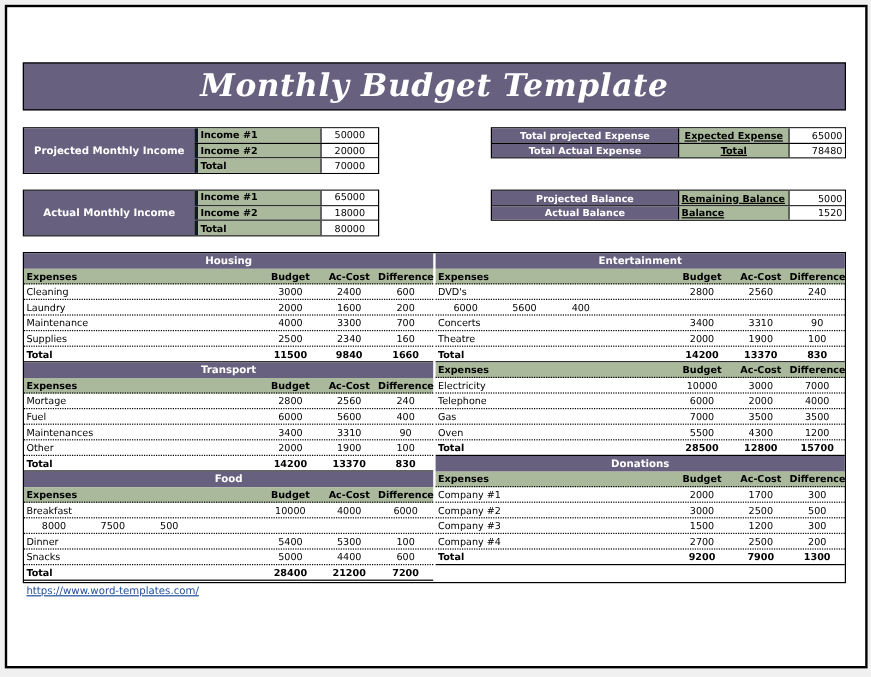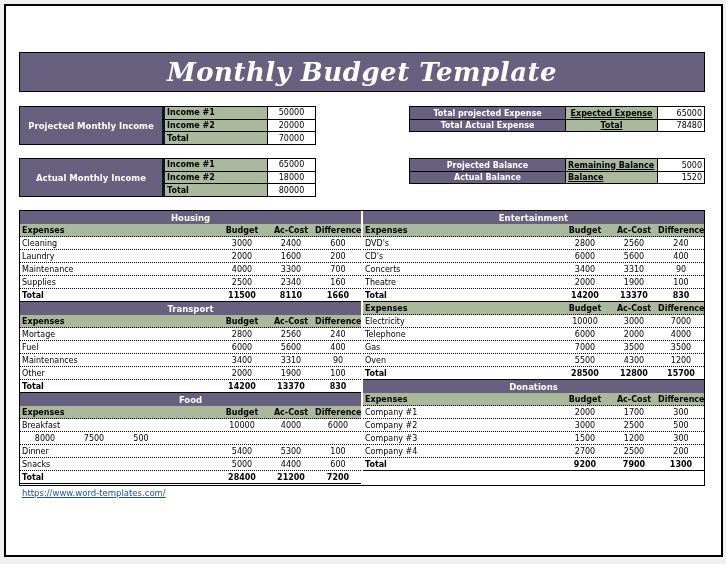--- a/index.html
+++ b/index.html
@@ -148,21 +148,21 @@
           </div>
           <div class="exp-row">
             <div class="c-name">Supplies</div>
             <div class="c-bud">2500</div>
             <div class="c-act">2340</div>
             <div class="c-dif">160</div>
           </div>
           <div class="exp-total">
             <div class="c-name">Total</div>
             <div class="c-bud">11500</div>
-            <div class="c-act">8110</div>
+            <div class="c-act">9840</div>
             <div class="c-dif">1660</div>
           </div>
         </div>
       <div class="exp-table">
           <div class="exp-title purple">Transport</div>
           <div class="exp-head green">
             <div class="c-name">Expenses</div>
             <div class="c-bud">Budget</div>
             <div class="c-act">Ac-Cost</div>
             <div class="c-dif">Difference</div>
@@ -246,21 +246,20 @@
             <div class="c-act">Ac-Cost</div>
             <div class="c-dif">Difference</div>
           </div>
           <div class="exp-row">
             <div class="c-name">DVD's</div>
             <div class="c-bud">2800</div>
             <div class="c-act">2560</div>
             <div class="c-dif">240</div>
           </div>
           <div class="exp-row">
-            <div class="c-name">CD's</div>
             <div class="c-bud">6000</div>
             <div class="c-act">5600</div>
             <div class="c-dif">400</div>
           </div>
           <div class="exp-row">
             <div class="c-name">Concerts</div>
             <div class="c-bud">3400</div>
             <div class="c-act">3310</div>
             <div class="c-dif">90</div>
           </div>

